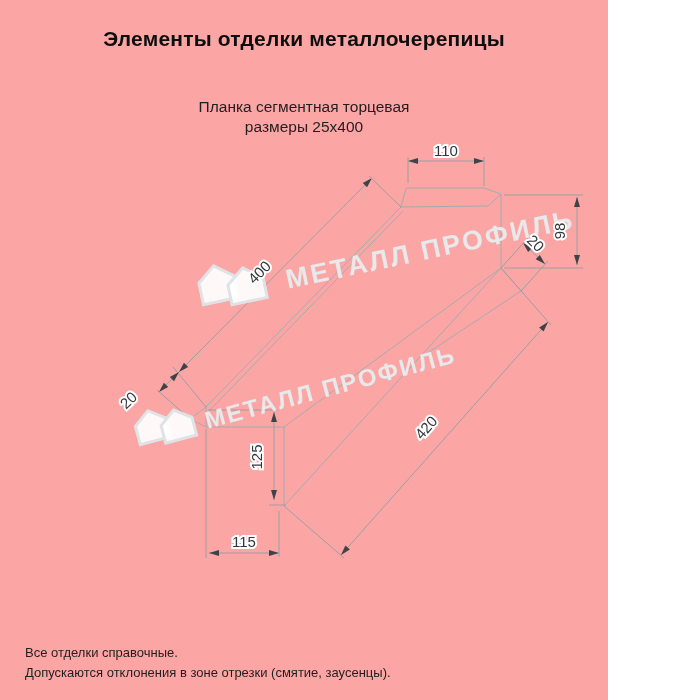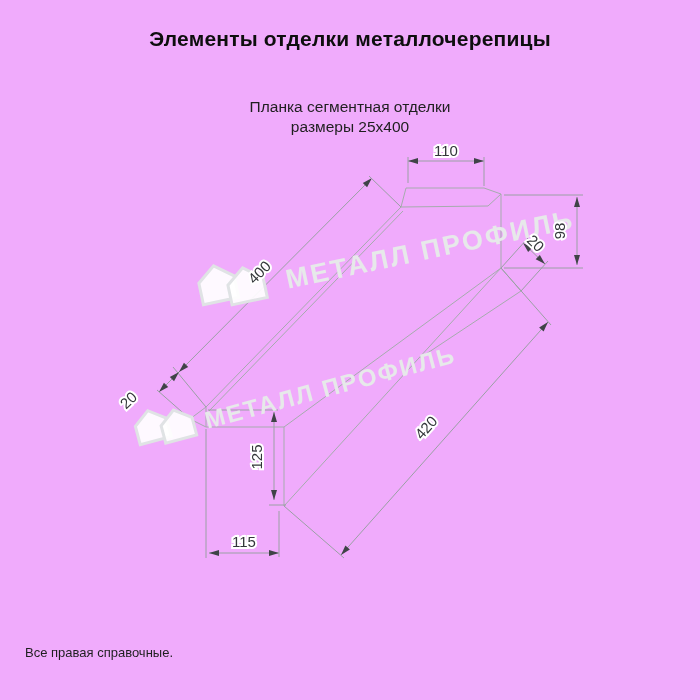--- a/index.html
+++ b/index.html
@@ -1,16 +1,16 @@
 <!DOCTYPE html>
 <html><head>
 <meta charset="utf-8">
 <style>
   html,body{margin:0;padding:0;background:#fff;}
-  .page{position:relative;width:700px;height:700px;background:#f0abfc;overflow:hidden;
+  .page{position:relative;width:608px;height:700px;background:#fca5a5;overflow:hidden;
         font-family:"Liberation Sans", sans-serif;}
   .title{position:absolute;top:27px;left:0;width:100%;text-align:center;
          font-size:21px;font-weight:bold;color:#0e0e0e;letter-spacing:.2px;}
   .subtitle{position:absolute;top:97px;left:0;width:100%;text-align:center;
             font-size:15.5px;line-height:20px;color:#1f1f1f;}
   .notes{position:absolute;left:25px;top:643px;font-size:13px;line-height:20px;color:#1f1f1f;}
   svg.draw{position:absolute;left:0;top:0;}
   .geo{fill:none;stroke-width:1;stroke-linejoin:round;}
   .dimln{fill:none;stroke-width:1;}
   .dimtxt{fill:#33363a;font-size:15px;font-family:"Liberation Sans",sans-serif;
@@ -19,21 +19,21 @@
   .wmhouse{fill:rgba(255,255,255,0.92);stroke:#e0e3e5;stroke-width:3;}
 </style>
 </head>
 <body>
 
 <div class="page">
 
   <div class="title">Элементы отделки металлочерепицы</div>
 
   <div class="subtitle">
-    <div>Планка сегментная отделки</div>
+    <div>Планка сегментная торцевая</div>
     <div>размеры 25х400</div>
   </div>
 
   <svg class="draw" width="700" height="700" viewBox="0 0 700 700">
     <defs>
       <marker id="arw" viewBox="0 0 12 8" refX="11" refY="4" markerWidth="12" markerHeight="8" markerUnits="userSpaceOnUse" orient="auto-start-reverse">
         <path d="M1,1 L11,4 L1,7 Z" fill="#3f4347"></path>
       </marker>
     </defs>
 
@@ -127,16 +127,17 @@
       <text class="dimtxt" text-anchor="middle" transform="translate(132,404) rotate(-43)">20</text>
       <text class="dimtxt" text-anchor="middle" transform="translate(565,231) rotate(-90)">98</text>
       <text class="dimtxt" text-anchor="middle" transform="translate(532,247) rotate(44)">20</text>
       <text class="dimtxt" text-anchor="middle" transform="translate(430,431) rotate(-48.5)">420</text>
       <text class="dimtxt" text-anchor="middle" transform="translate(262,457) rotate(-90)">125</text>
       <text class="dimtxt" x="244" y="547" text-anchor="middle">115</text>
     </g>
   </svg>
 
   <div class="notes">
-    <div>Все правая справочные.</div>
+    <div>Все отделки справочные.</div>
+    <div>Допускаются отклонения в зоне отрезки (смятие, заусенцы).</div>
   </div>
 
 </div>
 
 </body></html>

